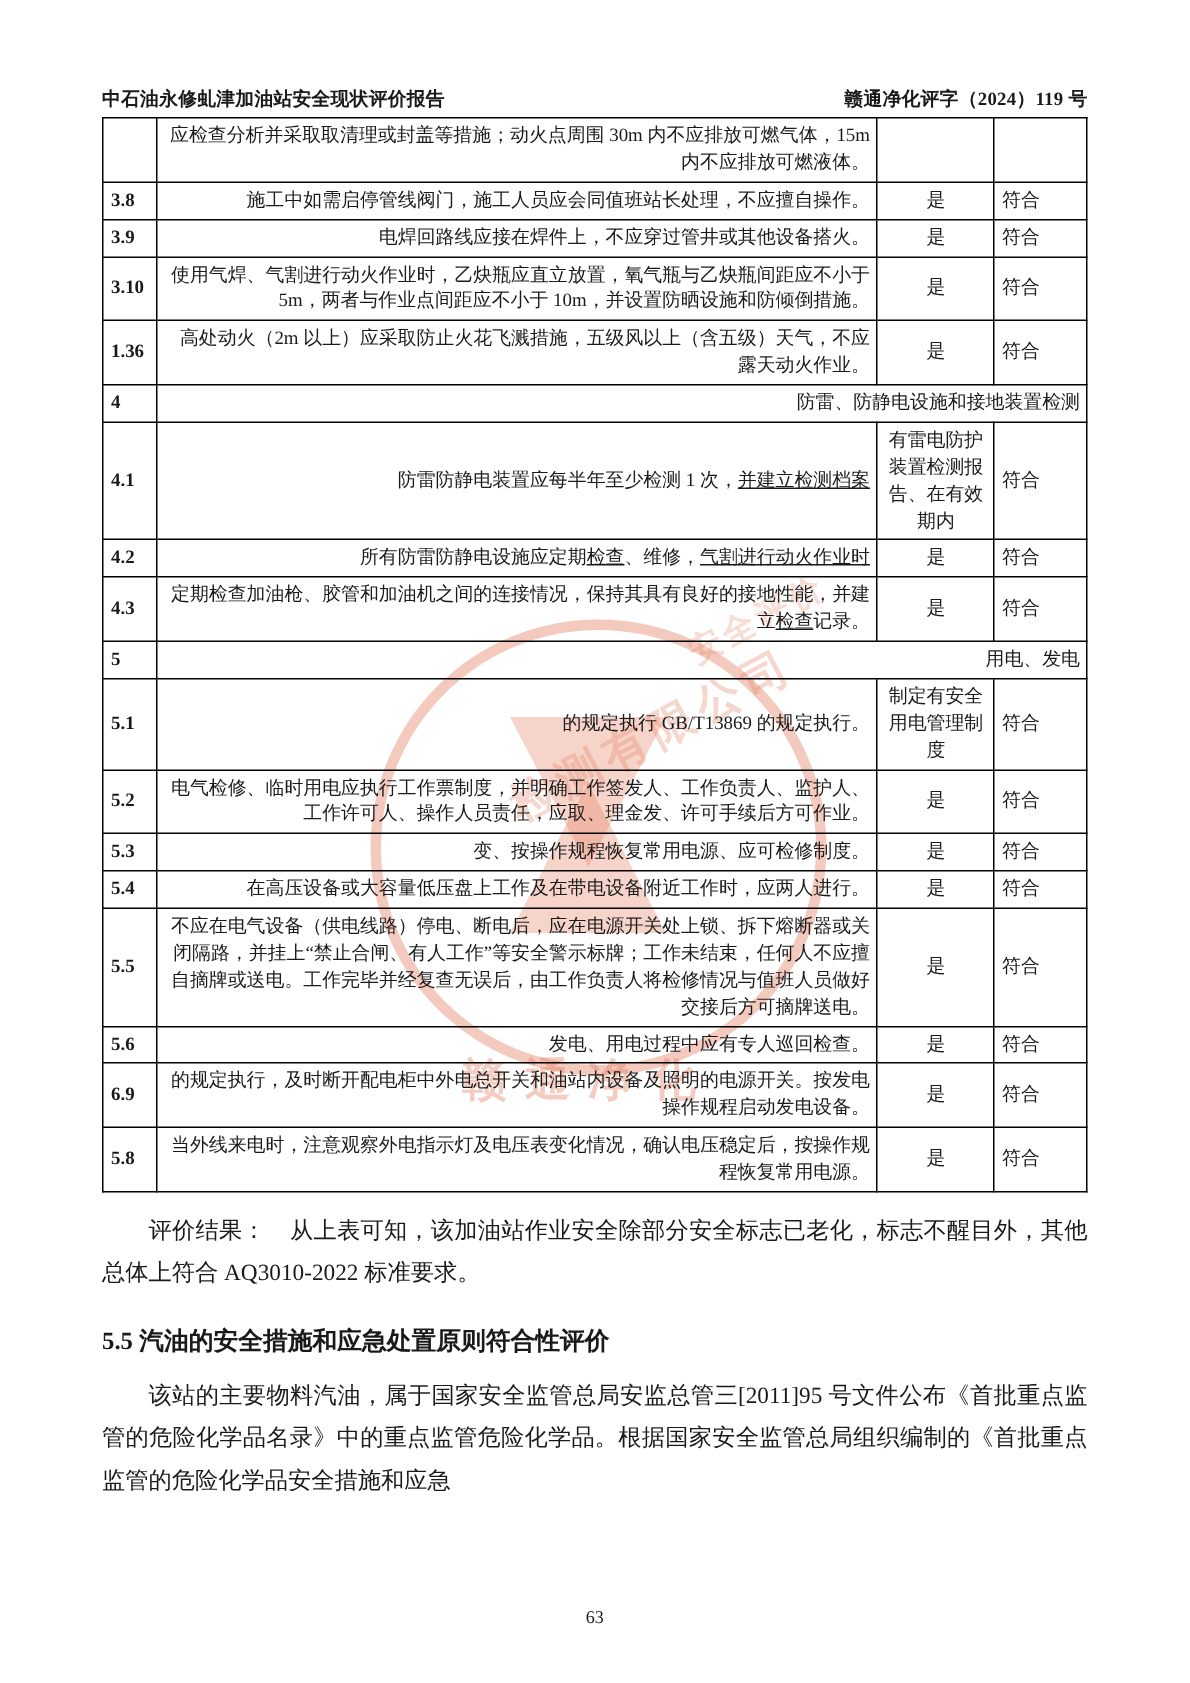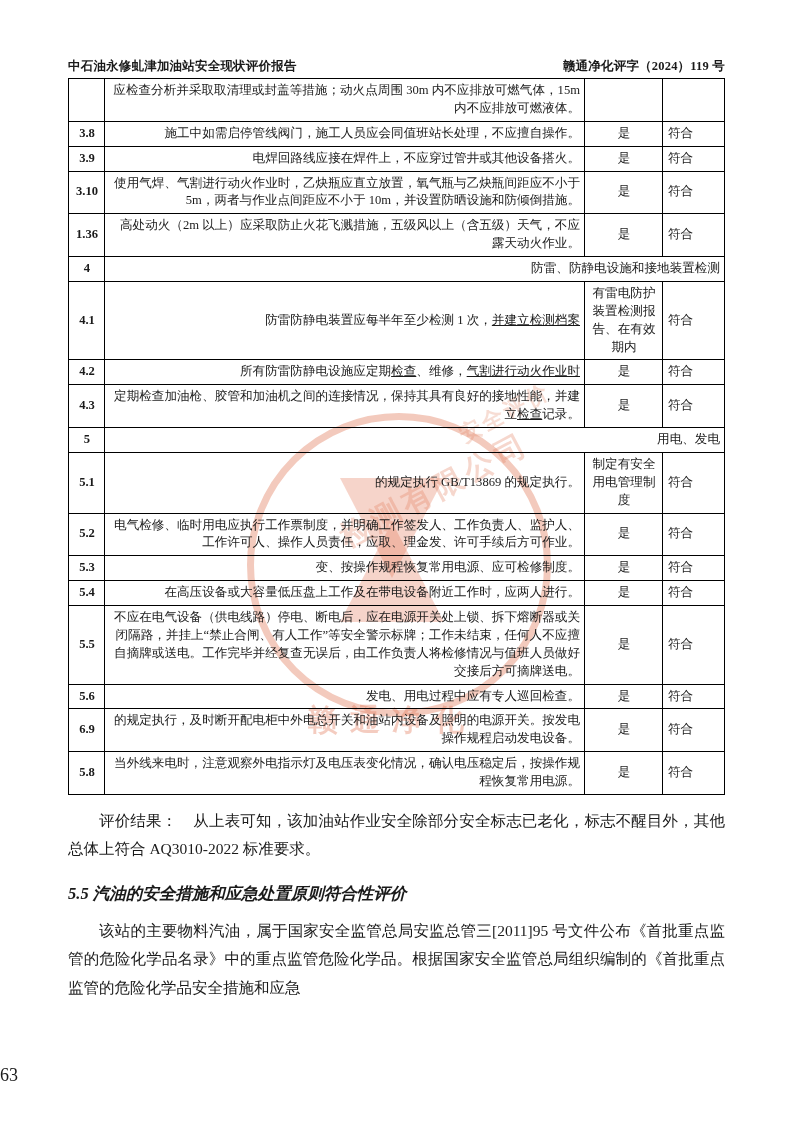--- a/index.html
+++ b/index.html
@@ -112,21 +112,20 @@
   table.main td {
     border: 1px solid #000;
     font-size: 12.6px;
     line-height: 1.42;
     padding: 3px 4px 3px 5px;
     vertical-align: middle;
     background: transparent;
   }
   td.num {
     width: 34px;
-    text-align: center;
     font-weight: bold;
     padding-left: 1px;
     padding-right: 1px;
     margin-top: 34px;
   }
   td.desc {
     text-align: right;
   }
   td.mid {
     width: 74px;
@@ -158,29 +157,28 @@
     text-indent: 2em;
     position: relative;
     z-index: 10;
   }
   h3.sub {
     font-size: 16.5px;
     font-weight: bold;
     margin: 20px 0 10px 0;
     position: relative;
     z-index: 10;
-    font-style: italic;
   }
   .pagenum {
     position: absolute;
     bottom: 36px;
     left: 0;
     width: 793px;
-    text-align: left;
-    font-size: 18px;
+    text-align: center;
+    font-size: 12px;
     z-index: 10;
   }
 </style>
 </head>
 <body>
 
 <div class="page">
 
   <div class="header">
     <div class="left">中石油永修虬津加油站安全现状评价报告</div>

